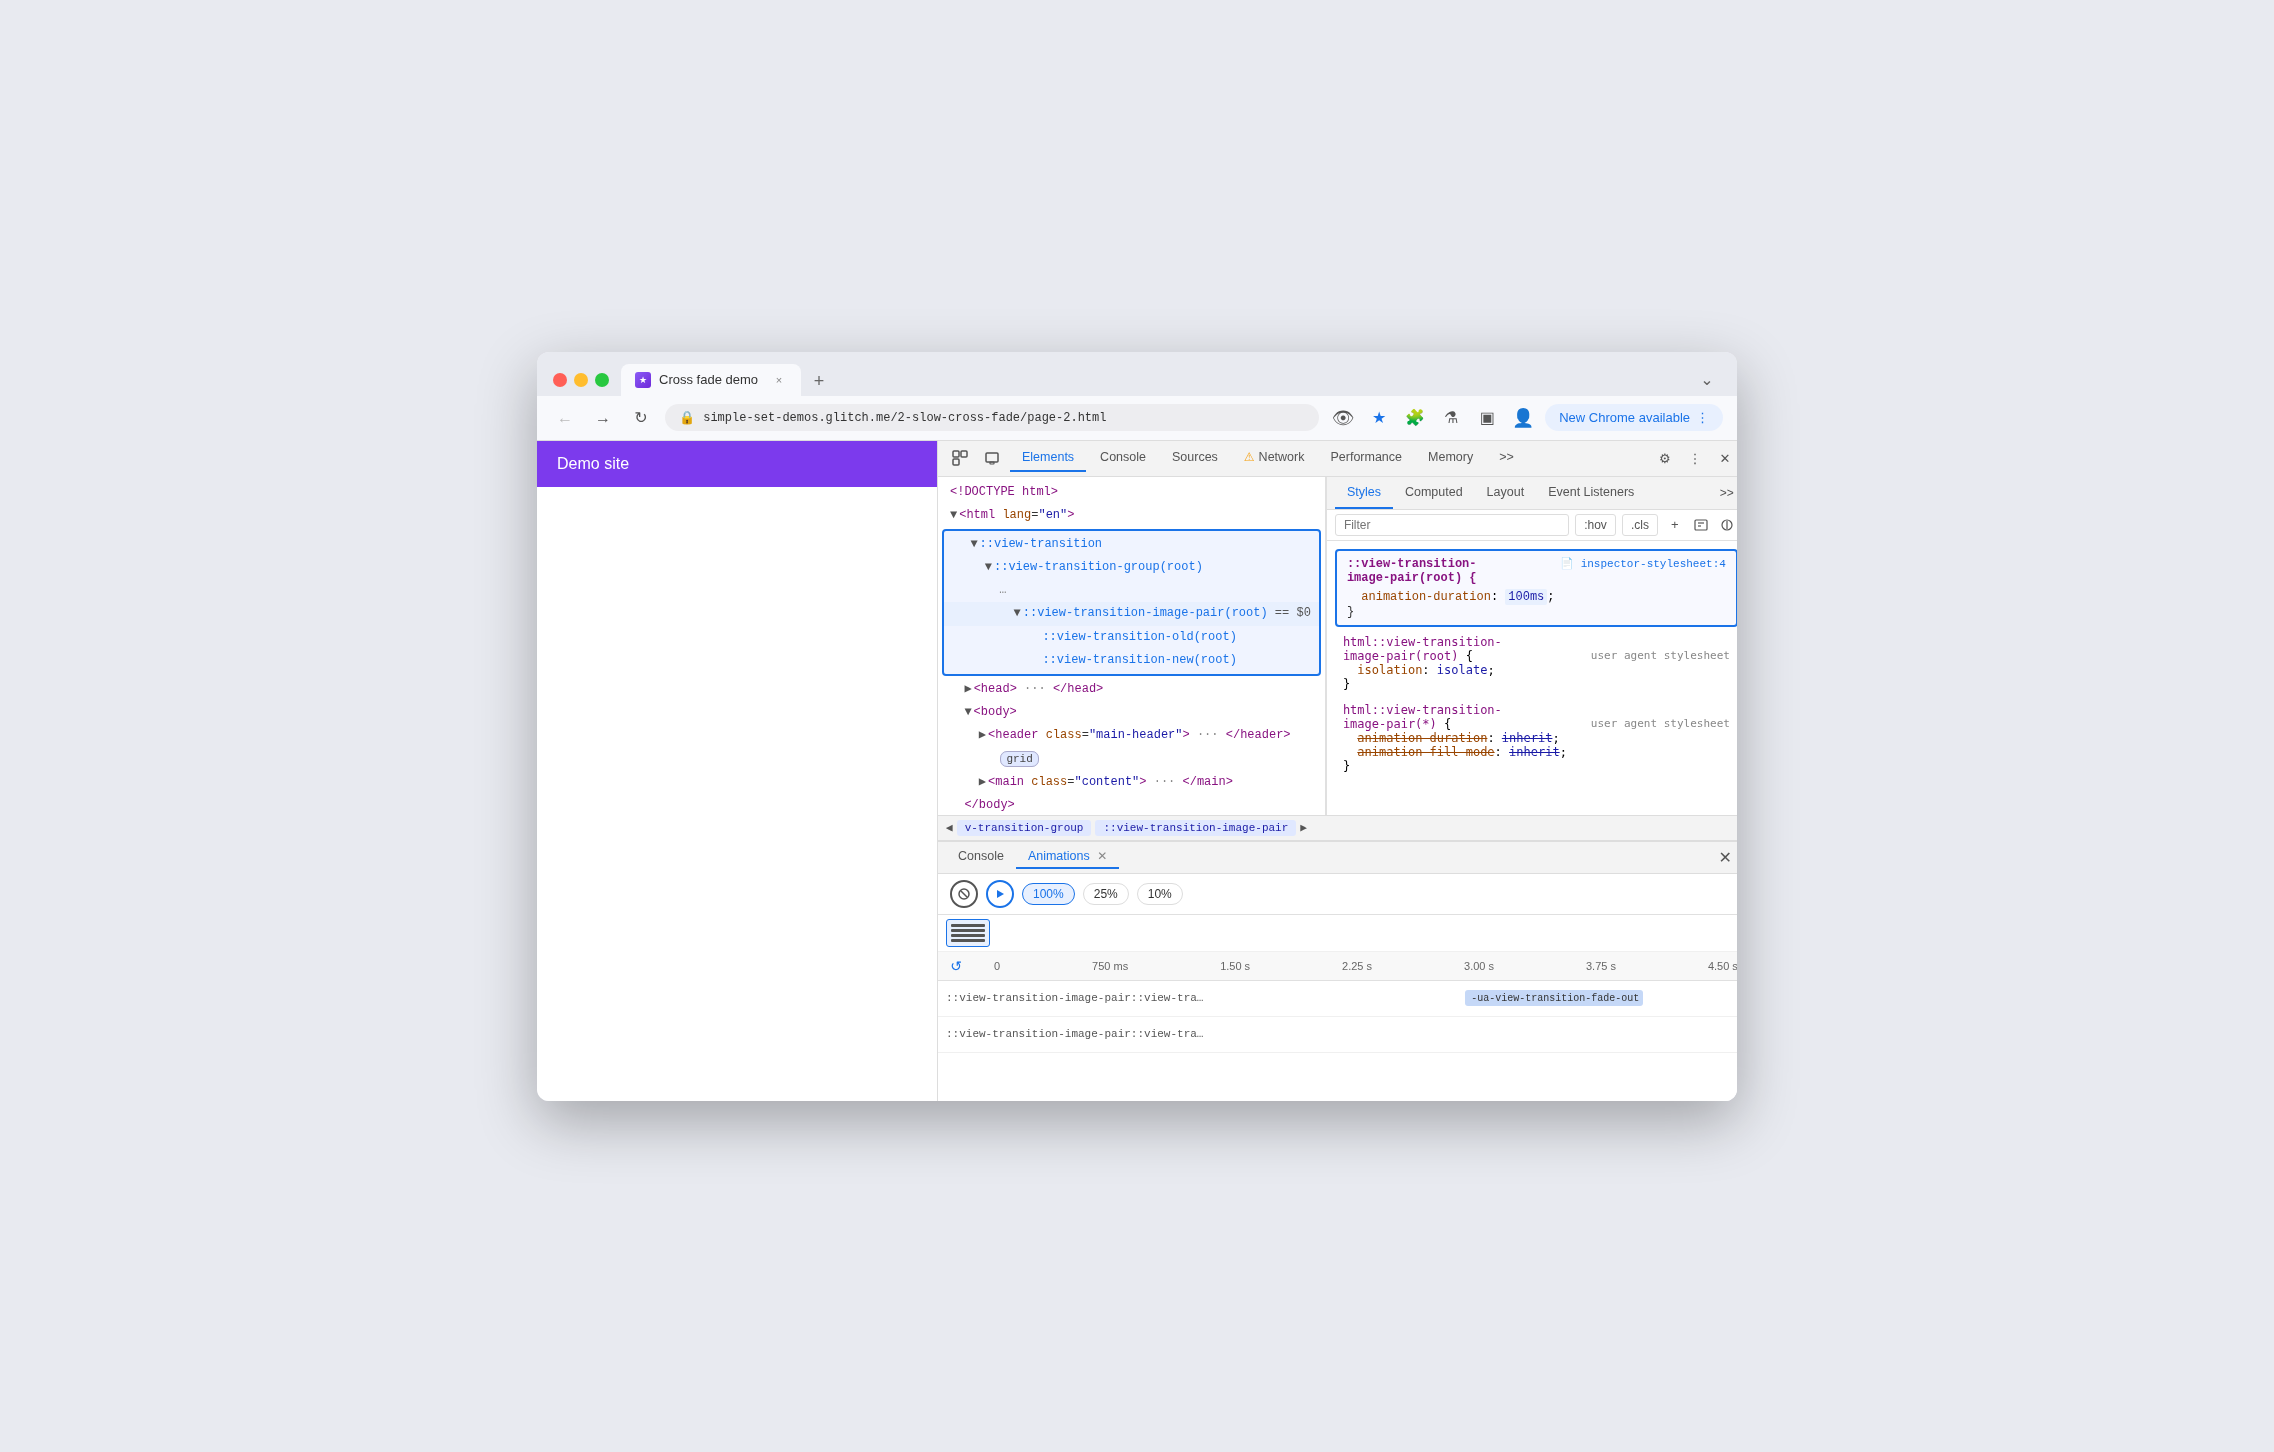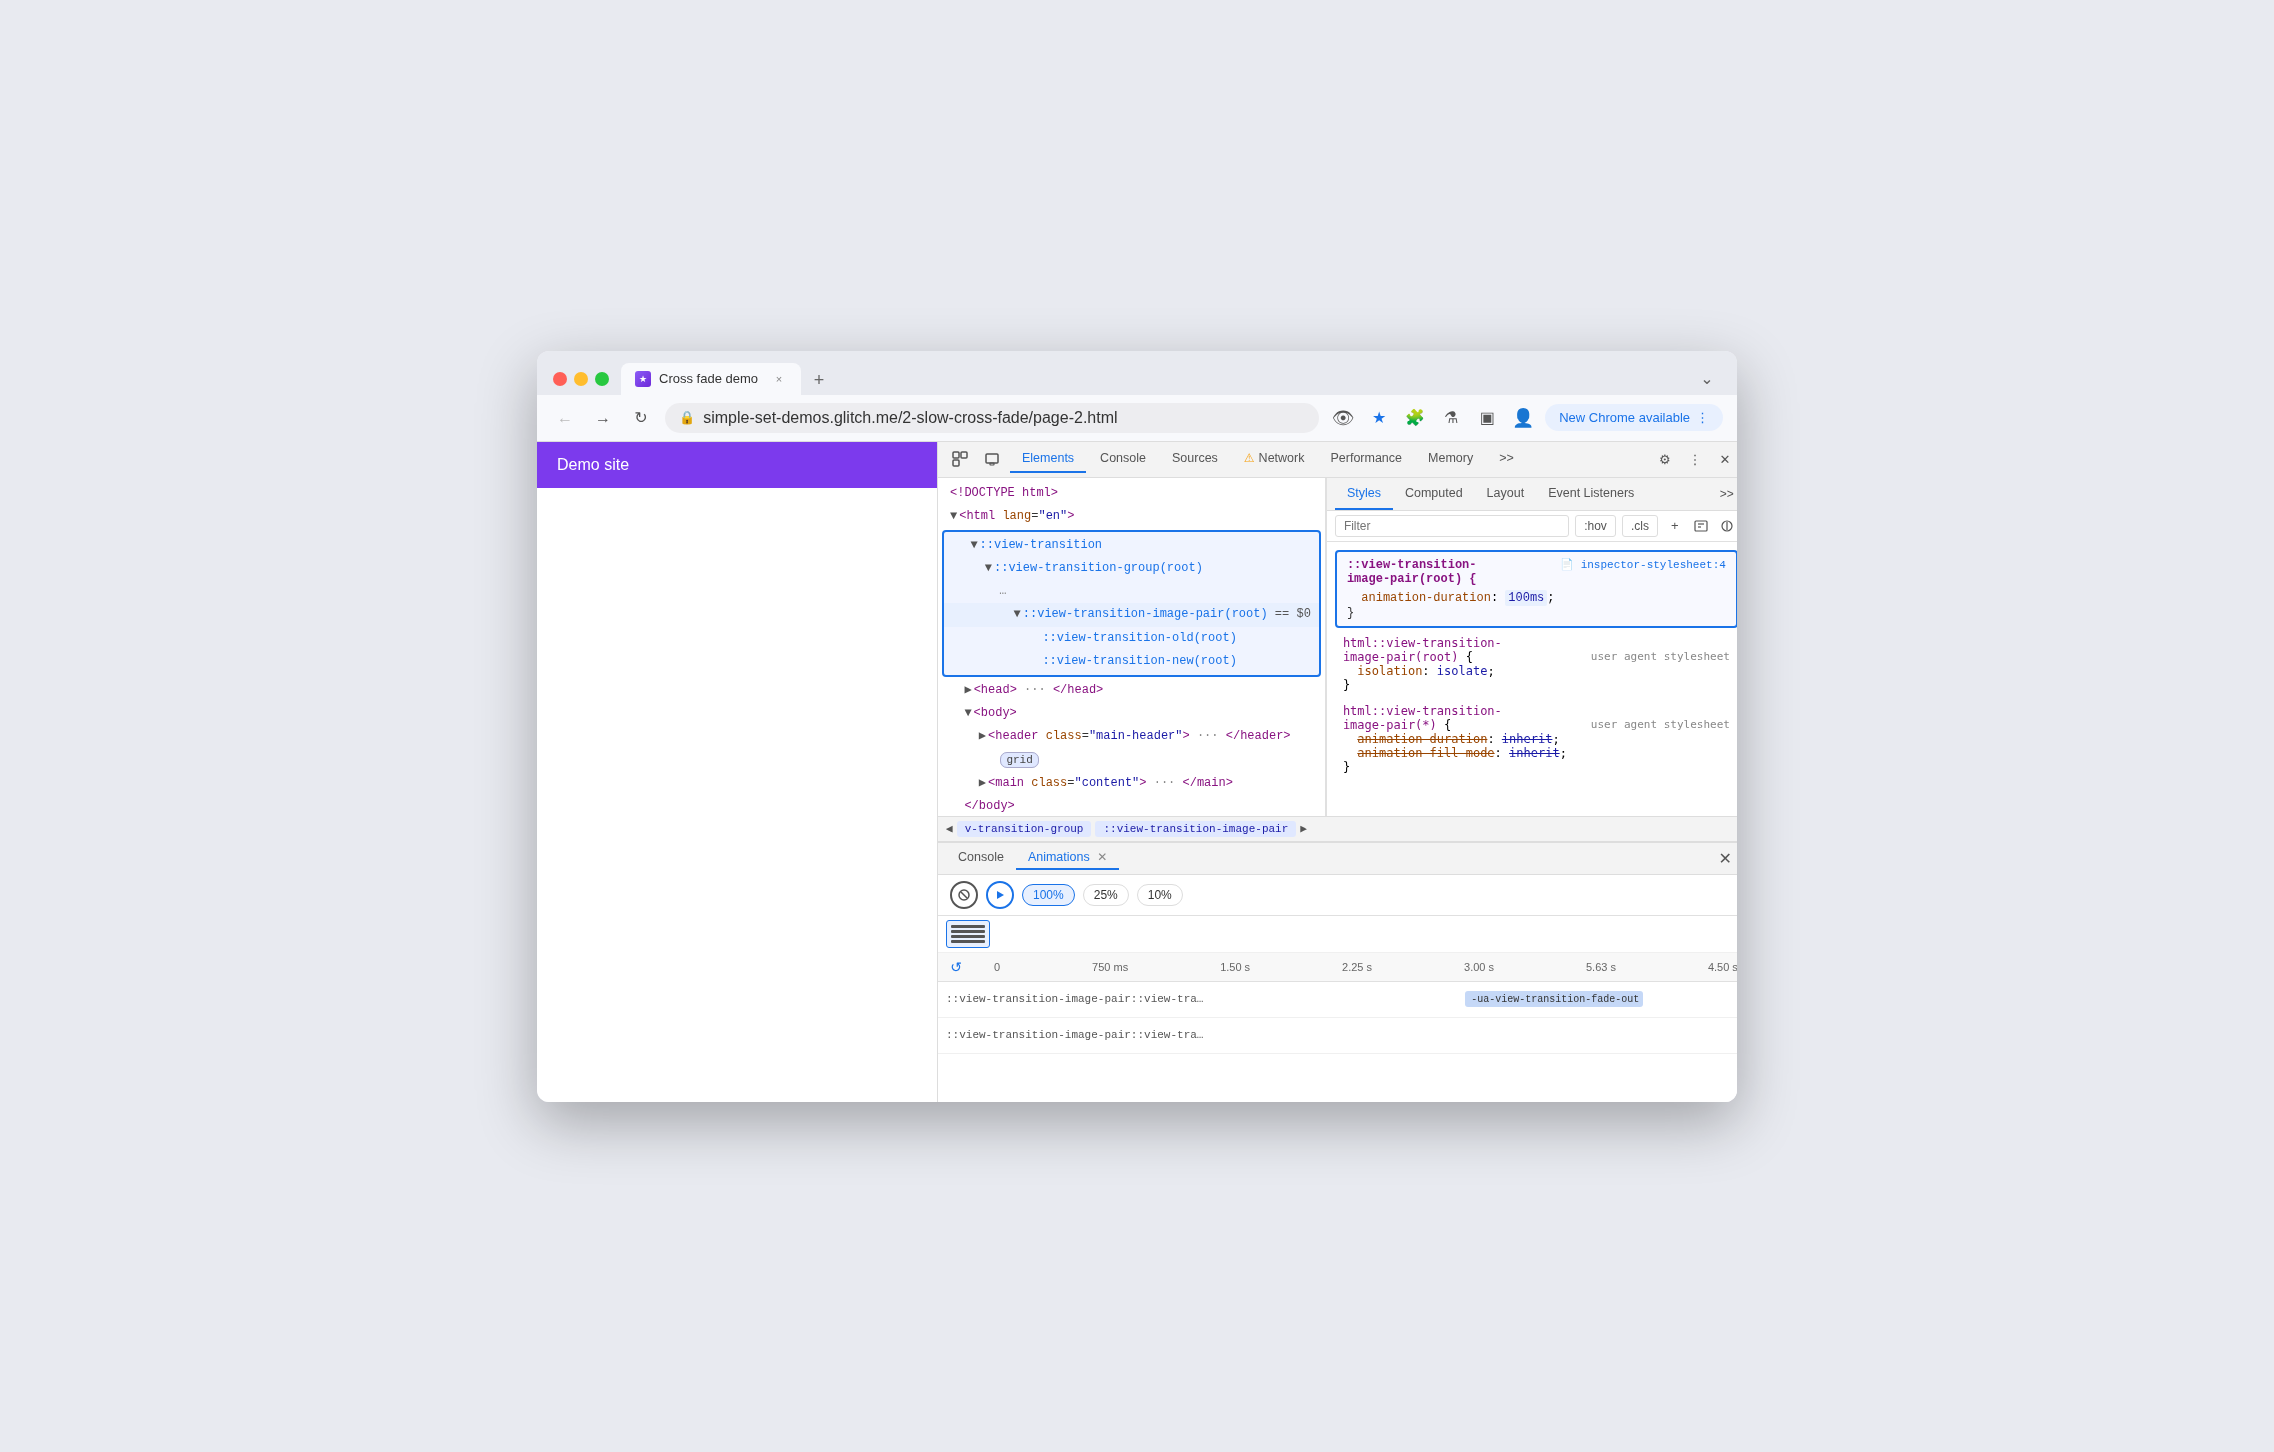--- a/index.html
+++ b/index.html
@@ -129,21 +129,22 @@
       border-radius: 20px;
       padding: 6px 14px;
       font-size: 13px;
       color: #333;
       display: flex;
       align-items: center;
       gap: 8px;
     }
     .address-text {
       flex: 1;
-      font-size: 16px;
+      font-size: 12px;
+      font-family: Liberation Mono, monospace;
     }
     .nav-icons {
       display: flex;
       align-items: center;
       gap: 8px;
     }
     .nav-icon-btn {
       width: 28px;
       height: 28px;
       display: flex;
@@ -883,21 +884,21 @@
 
           <div class="timeline-area">
             <div class="timeline-header">
               <div class="timeline-refresh">↺</div>
               <div class="timeline-labels">
                 <span>0</span>
                 <span>750 ms</span>
                 <span>1.50 s</span>
                 <span>2.25 s</span>
                 <span>3.00 s</span>
-                <span>5.63 s</span>
+                <span>3.75 s</span>
                 <span>4.50 s</span>
               </div>
             </div>
             <div class="timeline-rows">
               <div class="timeline-row">
                 <div class="timeline-row-label">::view-transition-image-pair::view-tra…</div>
                 <div class="timeline-row-bar-area">
                   <div class="timeline-bar bar1">
                     <span>-ua-view-transition-fade-out</span>
                   </div>

